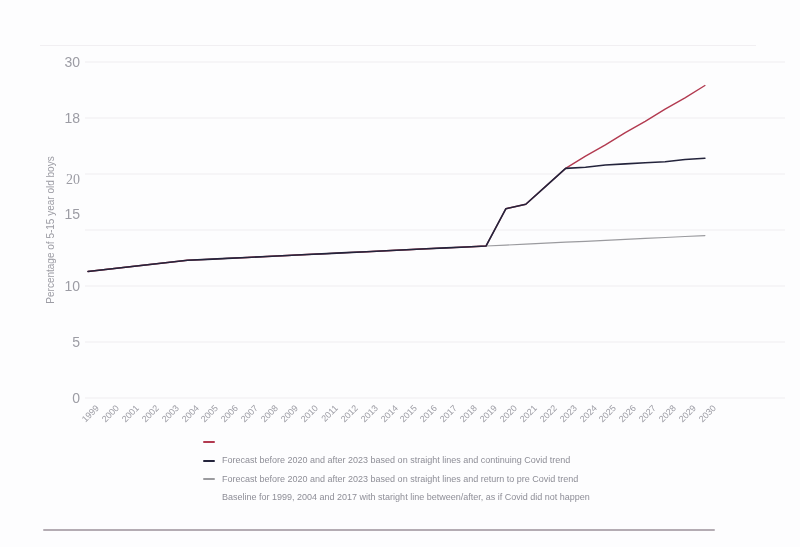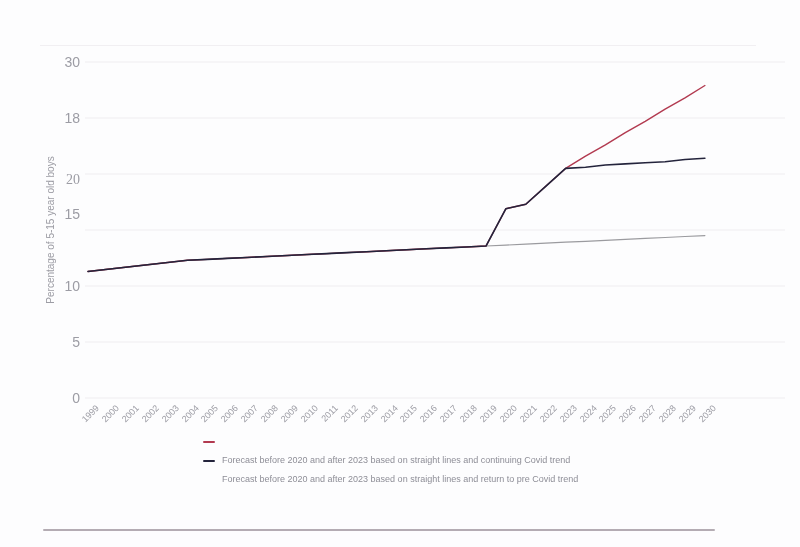--- a/index.html
+++ b/index.html
@@ -132,17 +132,21 @@
 
   <div class="legend" id="legend">
       <div class="legend-row">
         <span class="legend-marker" style="background: rgb(178, 58, 80);"></span>
         <span class="legend-label">Forecast before 2020 and after 2023 based on straight lines and continuing Covid trend</span>
       </div>
       <div class="legend-row">
         <span class="legend-marker" style="background: rgb(36, 36, 60);"></span>
         <span class="legend-label">Forecast before 2020 and after 2023 based on straight lines and return to pre Covid trend</span>
       </div>
+      <div class="legend-row">
+        <span class="legend-marker" style="background: rgb(155, 155, 159);"></span>
+        <span class="legend-label">Baseline for 1999, 2004 and 2017 with staright line between/after, as if Covid did not happen</span>
+      </div>
     </div>
 
   <div class="bottom-divider"></div>
 
 </div>
 
 </body></html>

